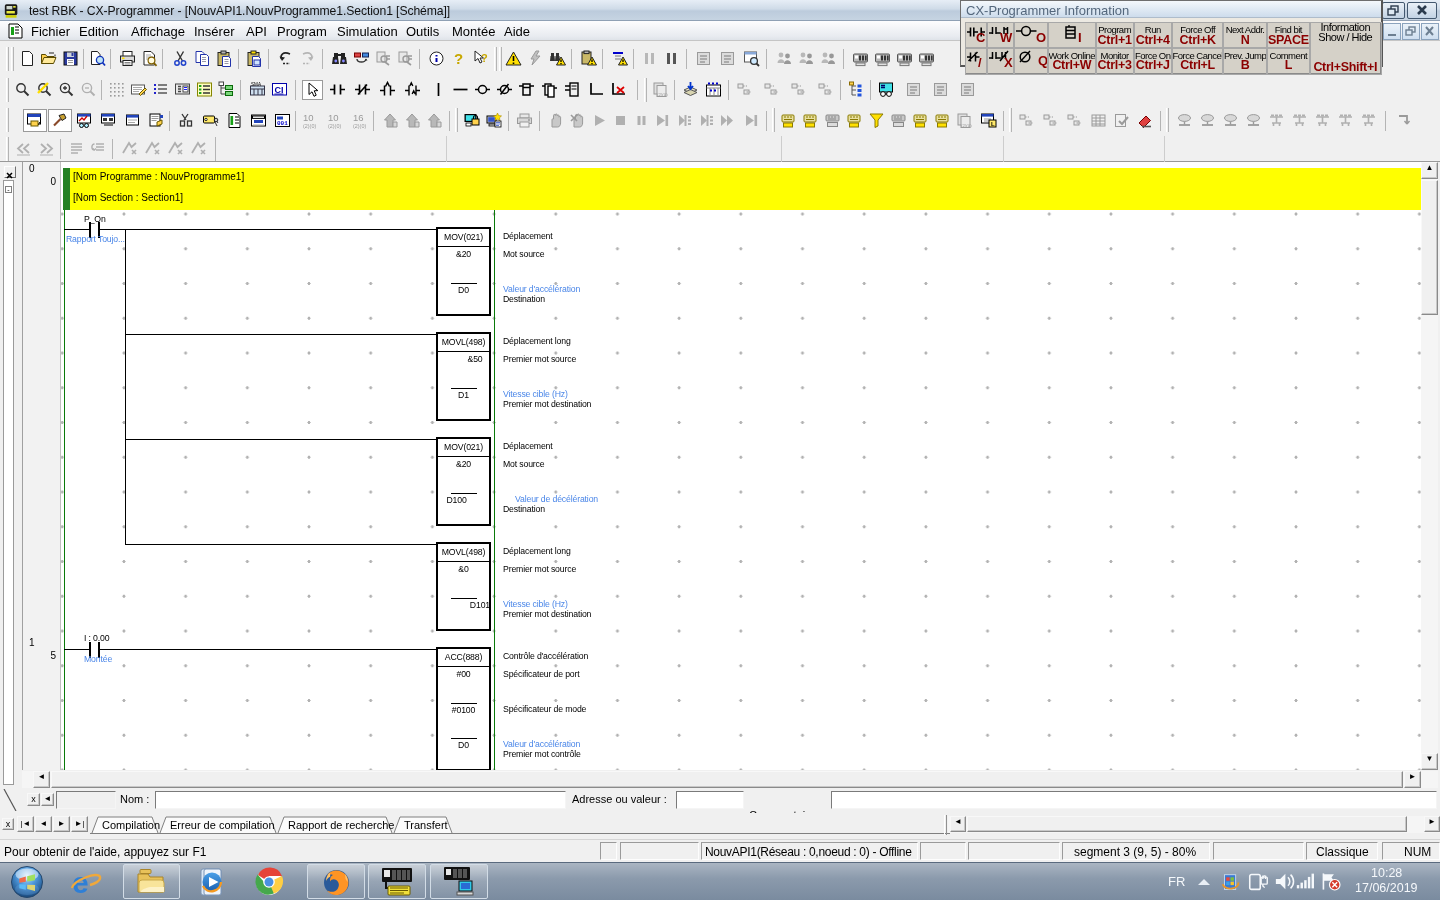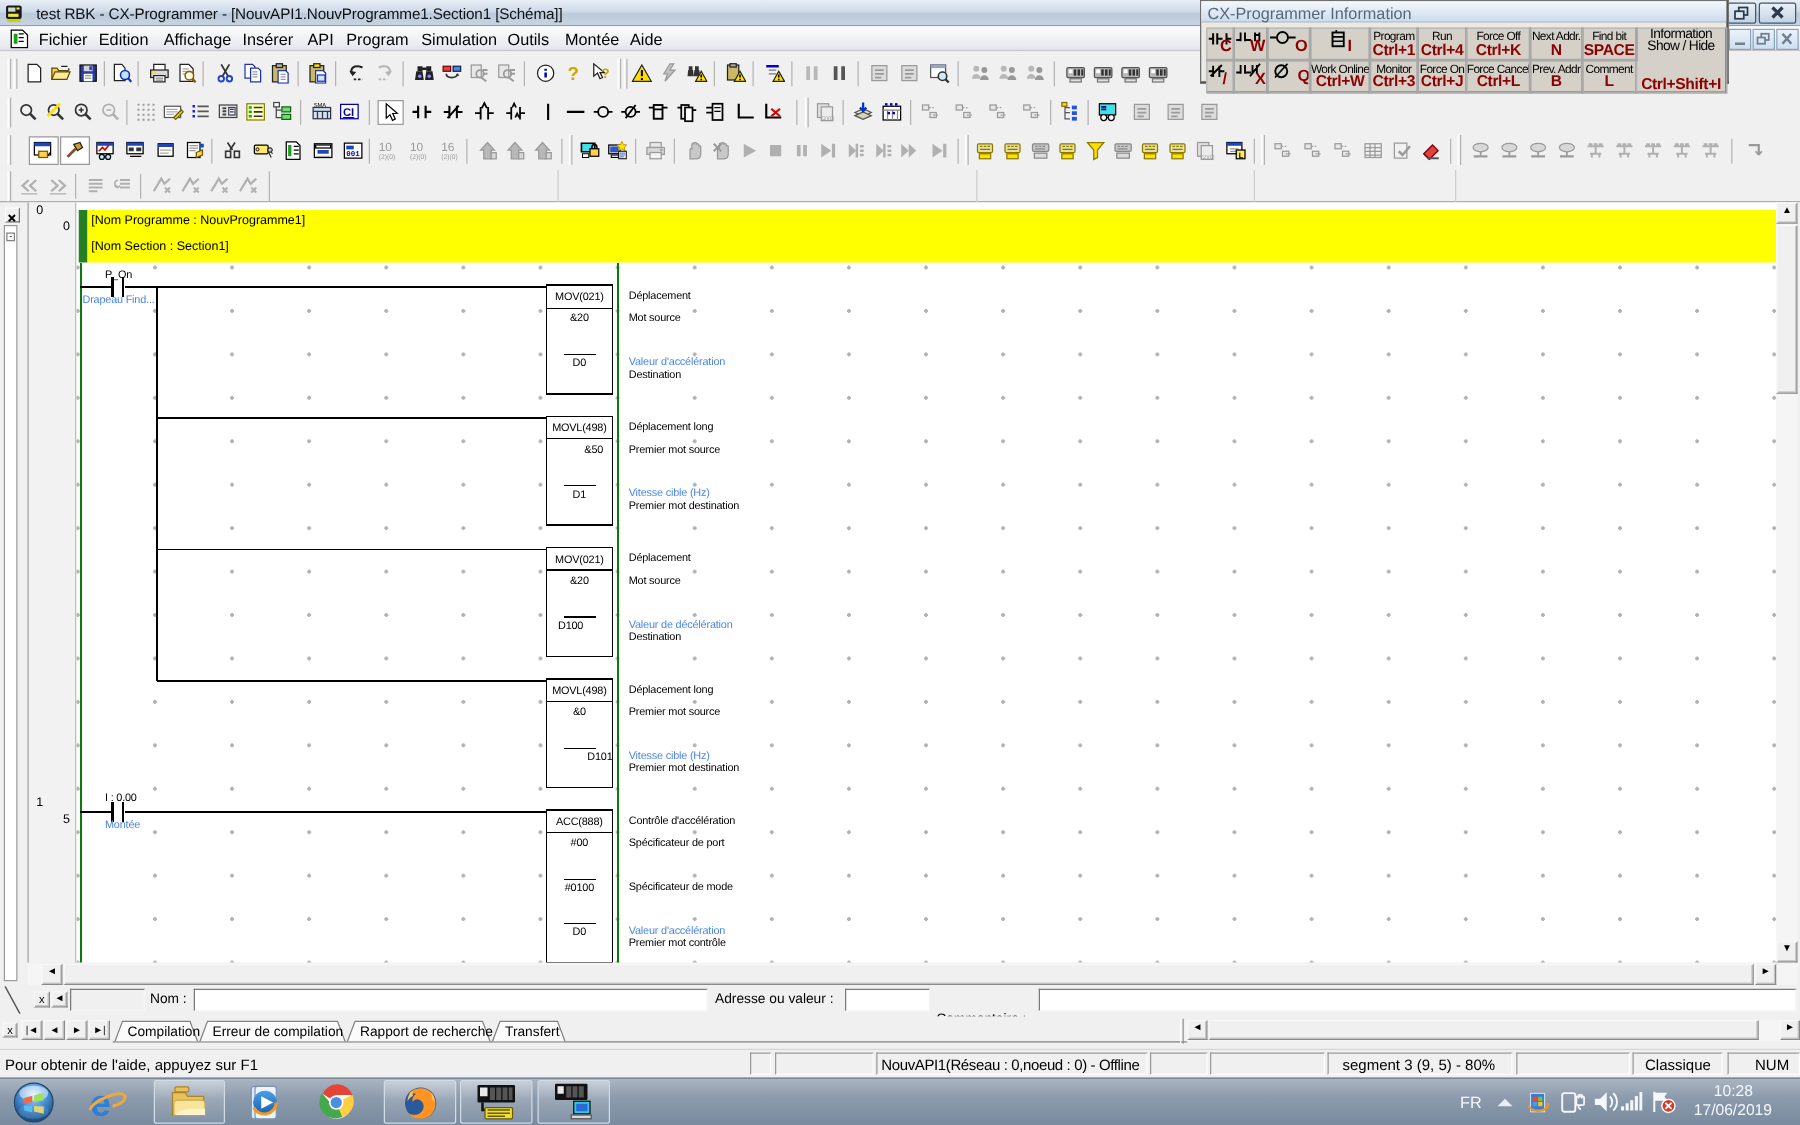--- a/index.html
+++ b/index.html
@@ -916,21 +916,21 @@
           </td>
     <td>
             <div class="ilbl">Force On</div>
             <div class="ired">Ctrl+J</div>
           </td>
     <td>
             <div class="ilbl" style="font-size:9.5px">Force Cancel</div>
             <div class="ired">Ctrl+L</div>
           </td>
     <td>
-            <div class="ilbl">Prev. Addr</div>
+            <div class="ilbl">Prev. Jump</div>
             <div class="ired">B</div>
           </td>
     <td>
             <div class="ilbl">Comment</div>
             <div class="ired">L</div>
           </td>
    </tr>
   </tbody>
     </table>
 </div>
@@ -964,21 +964,21 @@
       <rect x="437" y="276" width="53" height="87"></rect>
       <rect x="437" y="381" width="53" height="87"></rect>
       <rect x="437" y="486" width="53" height="122"></rect>
     </g>
     <g stroke="#000" stroke-width="1">
       <path d="M437 84.5 h53 M437 189 h53 M437 294 h53 M437 399 h53 M437 504 h53"></path>
       <path d="M451 121.5 h26 M451 226.5 h26 M451 331.5 h26 M451 436.5 h26 M451 541.5 h26 M451 576.5 h26"></path>
     </g>
   </svg>
   <div class="ladtext" style="left:84px;top:52px">P_On</div>
-  <div class="ladtext bluetext" style="left:66px;top:72px">Drapeau Find...</div>
+  <div class="ladtext bluetext" style="left:66px;top:72px">Rapport Toujo...</div>
   <div class="ladtext" style="left:84px;top:471px">I : 0.00</div>
   <div class="ladtext bluetext" style="left:84px;top:492px">Montée</div>
 
   <div class="ladtext" style="left:437px;width:53px;text-align:center;top:70px">MOV(021)</div>
   <div class="ladtext" style="left:437px;width:53px;text-align:center;top:87px">&amp;20</div>
   <div class="ladtext" style="left:437px;width:53px;text-align:center;top:123px">D0</div>
   <div class="ladtext" style="left:437px;width:53px;text-align:center;top:175px">MOVL(498)</div>
   <div class="ladtext" style="left:437px;width:76px;text-align:center;top:192px">&amp;50</div>
   <div class="ladtext" style="left:437px;width:53px;text-align:center;top:228px">D1</div>
   <div class="ladtext" style="left:437px;width:53px;text-align:center;top:280px">MOV(021)</div>
@@ -995,21 +995,21 @@
   <div class="ladtext" style="left:503px;top:69px">Déplacement</div>
   <div class="ladtext" style="left:503px;top:87px">Mot source</div>
   <div class="ladtext bluetext" style="left:503px;top:122px">Valeur d'accélération</div>
   <div class="ladtext" style="left:503px;top:132px">Destination</div>
   <div class="ladtext" style="left:503px;top:174px">Déplacement long</div>
   <div class="ladtext" style="left:503px;top:192px">Premier mot source</div>
   <div class="ladtext bluetext" style="left:503px;top:227px">Vitesse cible (Hz)</div>
   <div class="ladtext" style="left:503px;top:237px">Premier mot destination</div>
   <div class="ladtext" style="left:503px;top:279px">Déplacement</div>
   <div class="ladtext" style="left:503px;top:297px">Mot source</div>
-  <div class="ladtext bluetext" style="left:503px;top:332px">Valeur de décélération</div>
+  <div class="ladtext bluetext" style="left:515px;top:332px">Valeur de décélération</div>
   <div class="ladtext" style="left:503px;top:342px">Destination</div>
   <div class="ladtext" style="left:503px;top:384px">Déplacement long</div>
   <div class="ladtext" style="left:503px;top:402px">Premier mot source</div>
   <div class="ladtext bluetext" style="left:503px;top:437px">Vitesse cible (Hz)</div>
   <div class="ladtext" style="left:503px;top:447px">Premier mot destination</div>
   <div class="ladtext" style="left:503px;top:489px">Contrôle d'accélération</div>
   <div class="ladtext" style="left:503px;top:507px">Spécificateur de port</div>
   <div class="ladtext" style="left:503px;top:542px">Spécificateur de mode</div>
   <div class="ladtext bluetext" style="left:503px;top:577px">Valeur d'accélération</div>
   <div class="ladtext" style="left:503px;top:587px">Premier mot contrôle</div>

